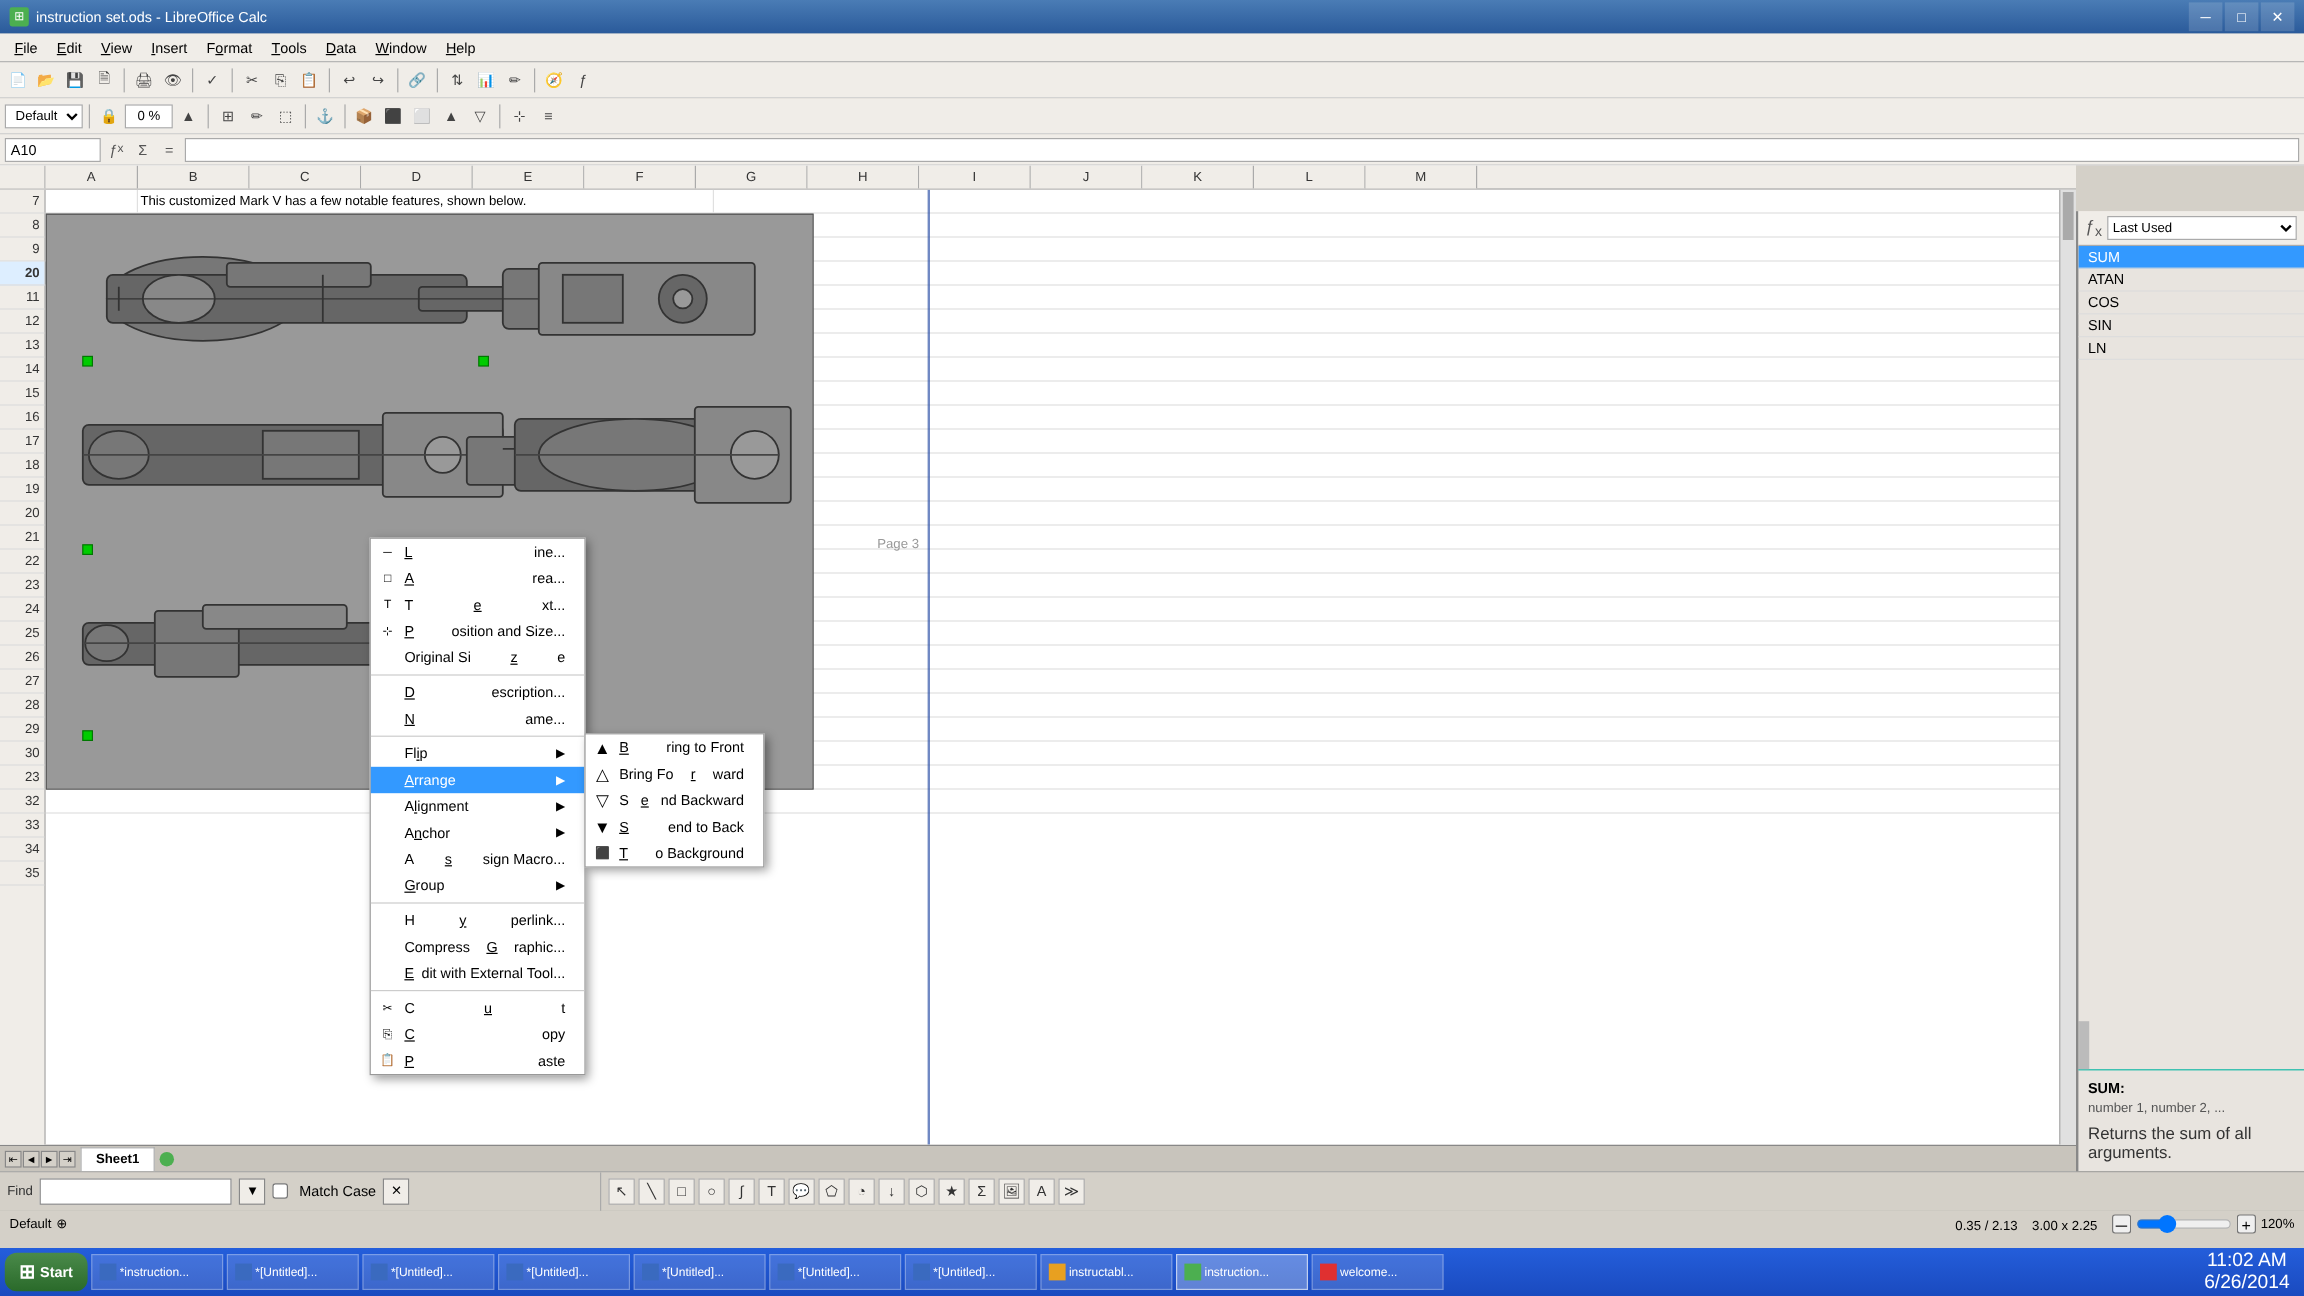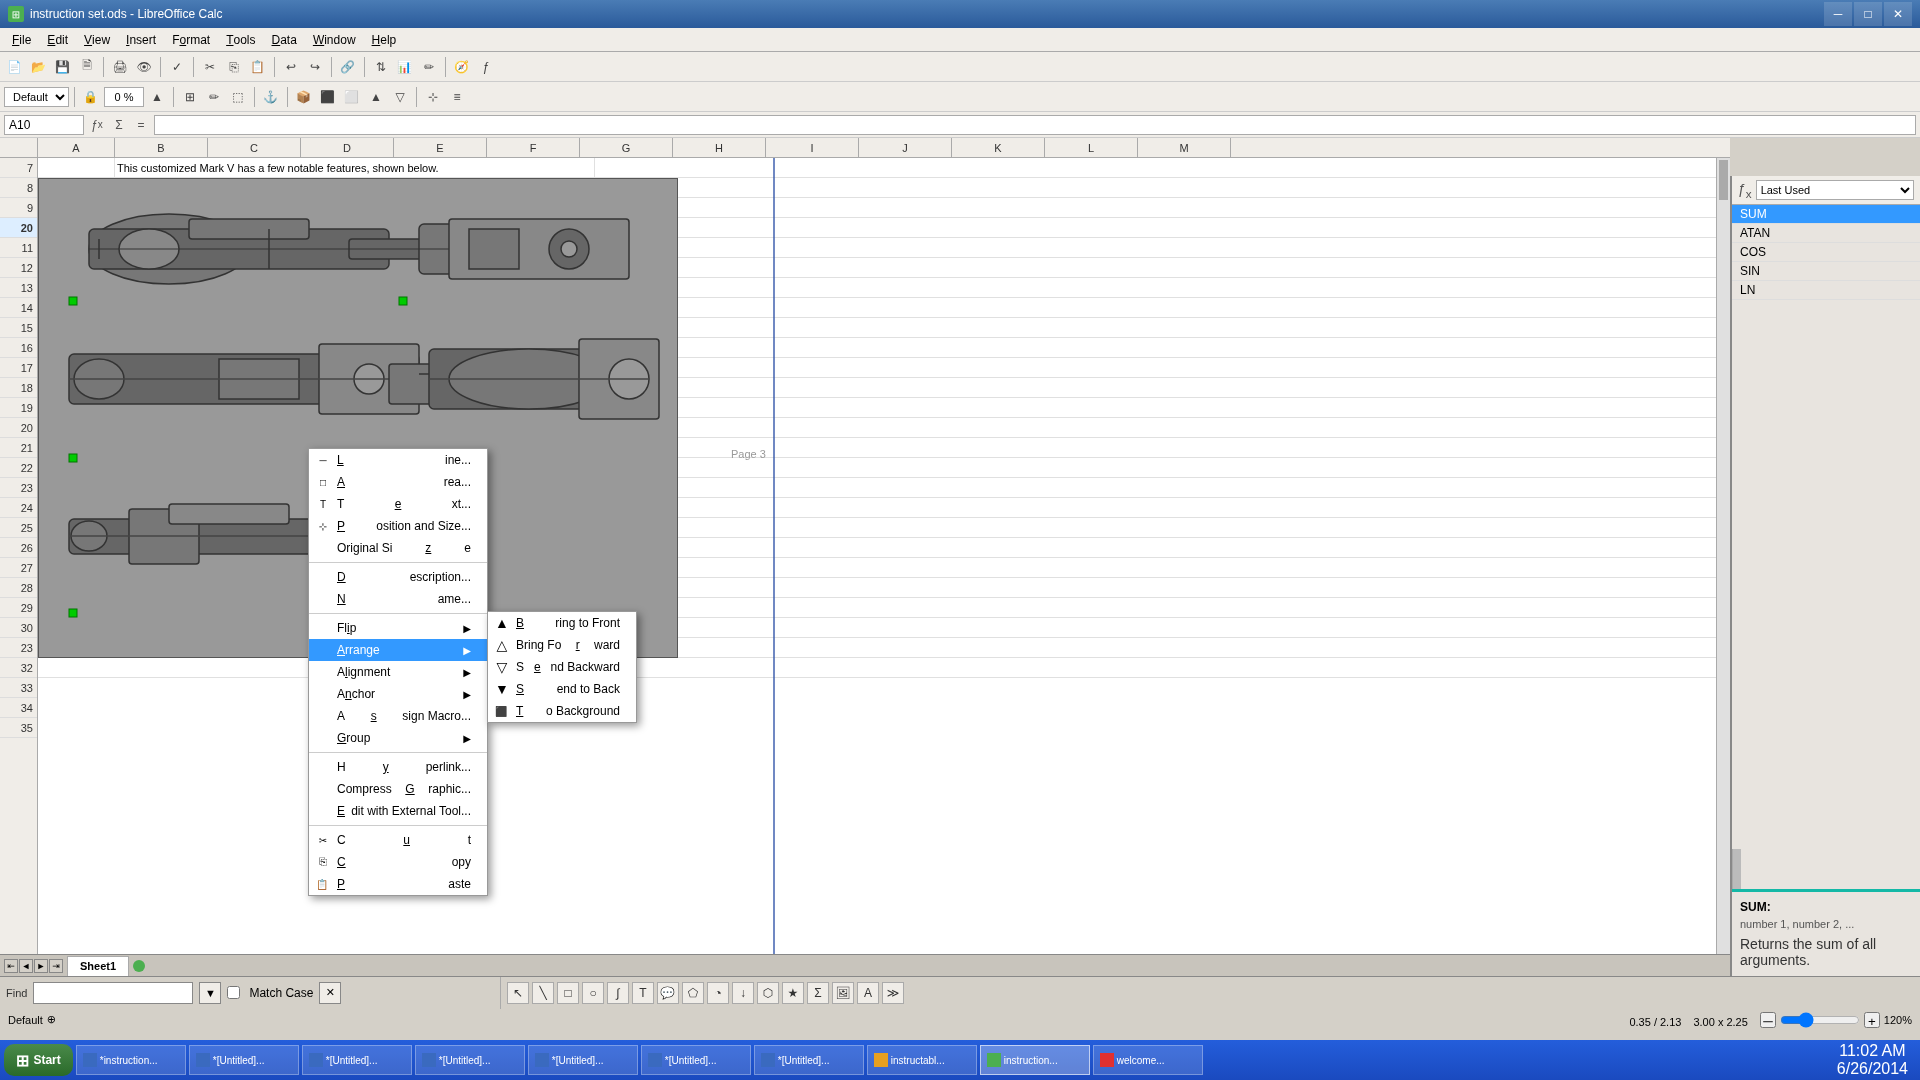--- a/index.html
+++ b/index.html
@@ -217,21 +217,21 @@
     .func-item {
       padding: 2px 8px;
       cursor: pointer;
       font-size: 12px;
       border-bottom: 1px solid #ddd;
     }
     .func-item.selected { background: #3399ff; color: white; }
     .func-desc {
       padding: 8px;
       font-size: 11px;
-      border-top: 3px solid #14b8a6;
+      border-top: 1px solid #14b8a6;
     }
     .func-name-bold { font-weight: bold; font-size: 12px; margin-bottom: 4px; }
     .func-args { color: #555; margin-bottom: 6px; font-size: 11px; }
     .func-desc-text { font-size: 14px; color: #333; }
 
     
     .v-scrollbar {
       width: 14px;
       background: #e0e0e0;
       border-left: 1px solid #aaa;

